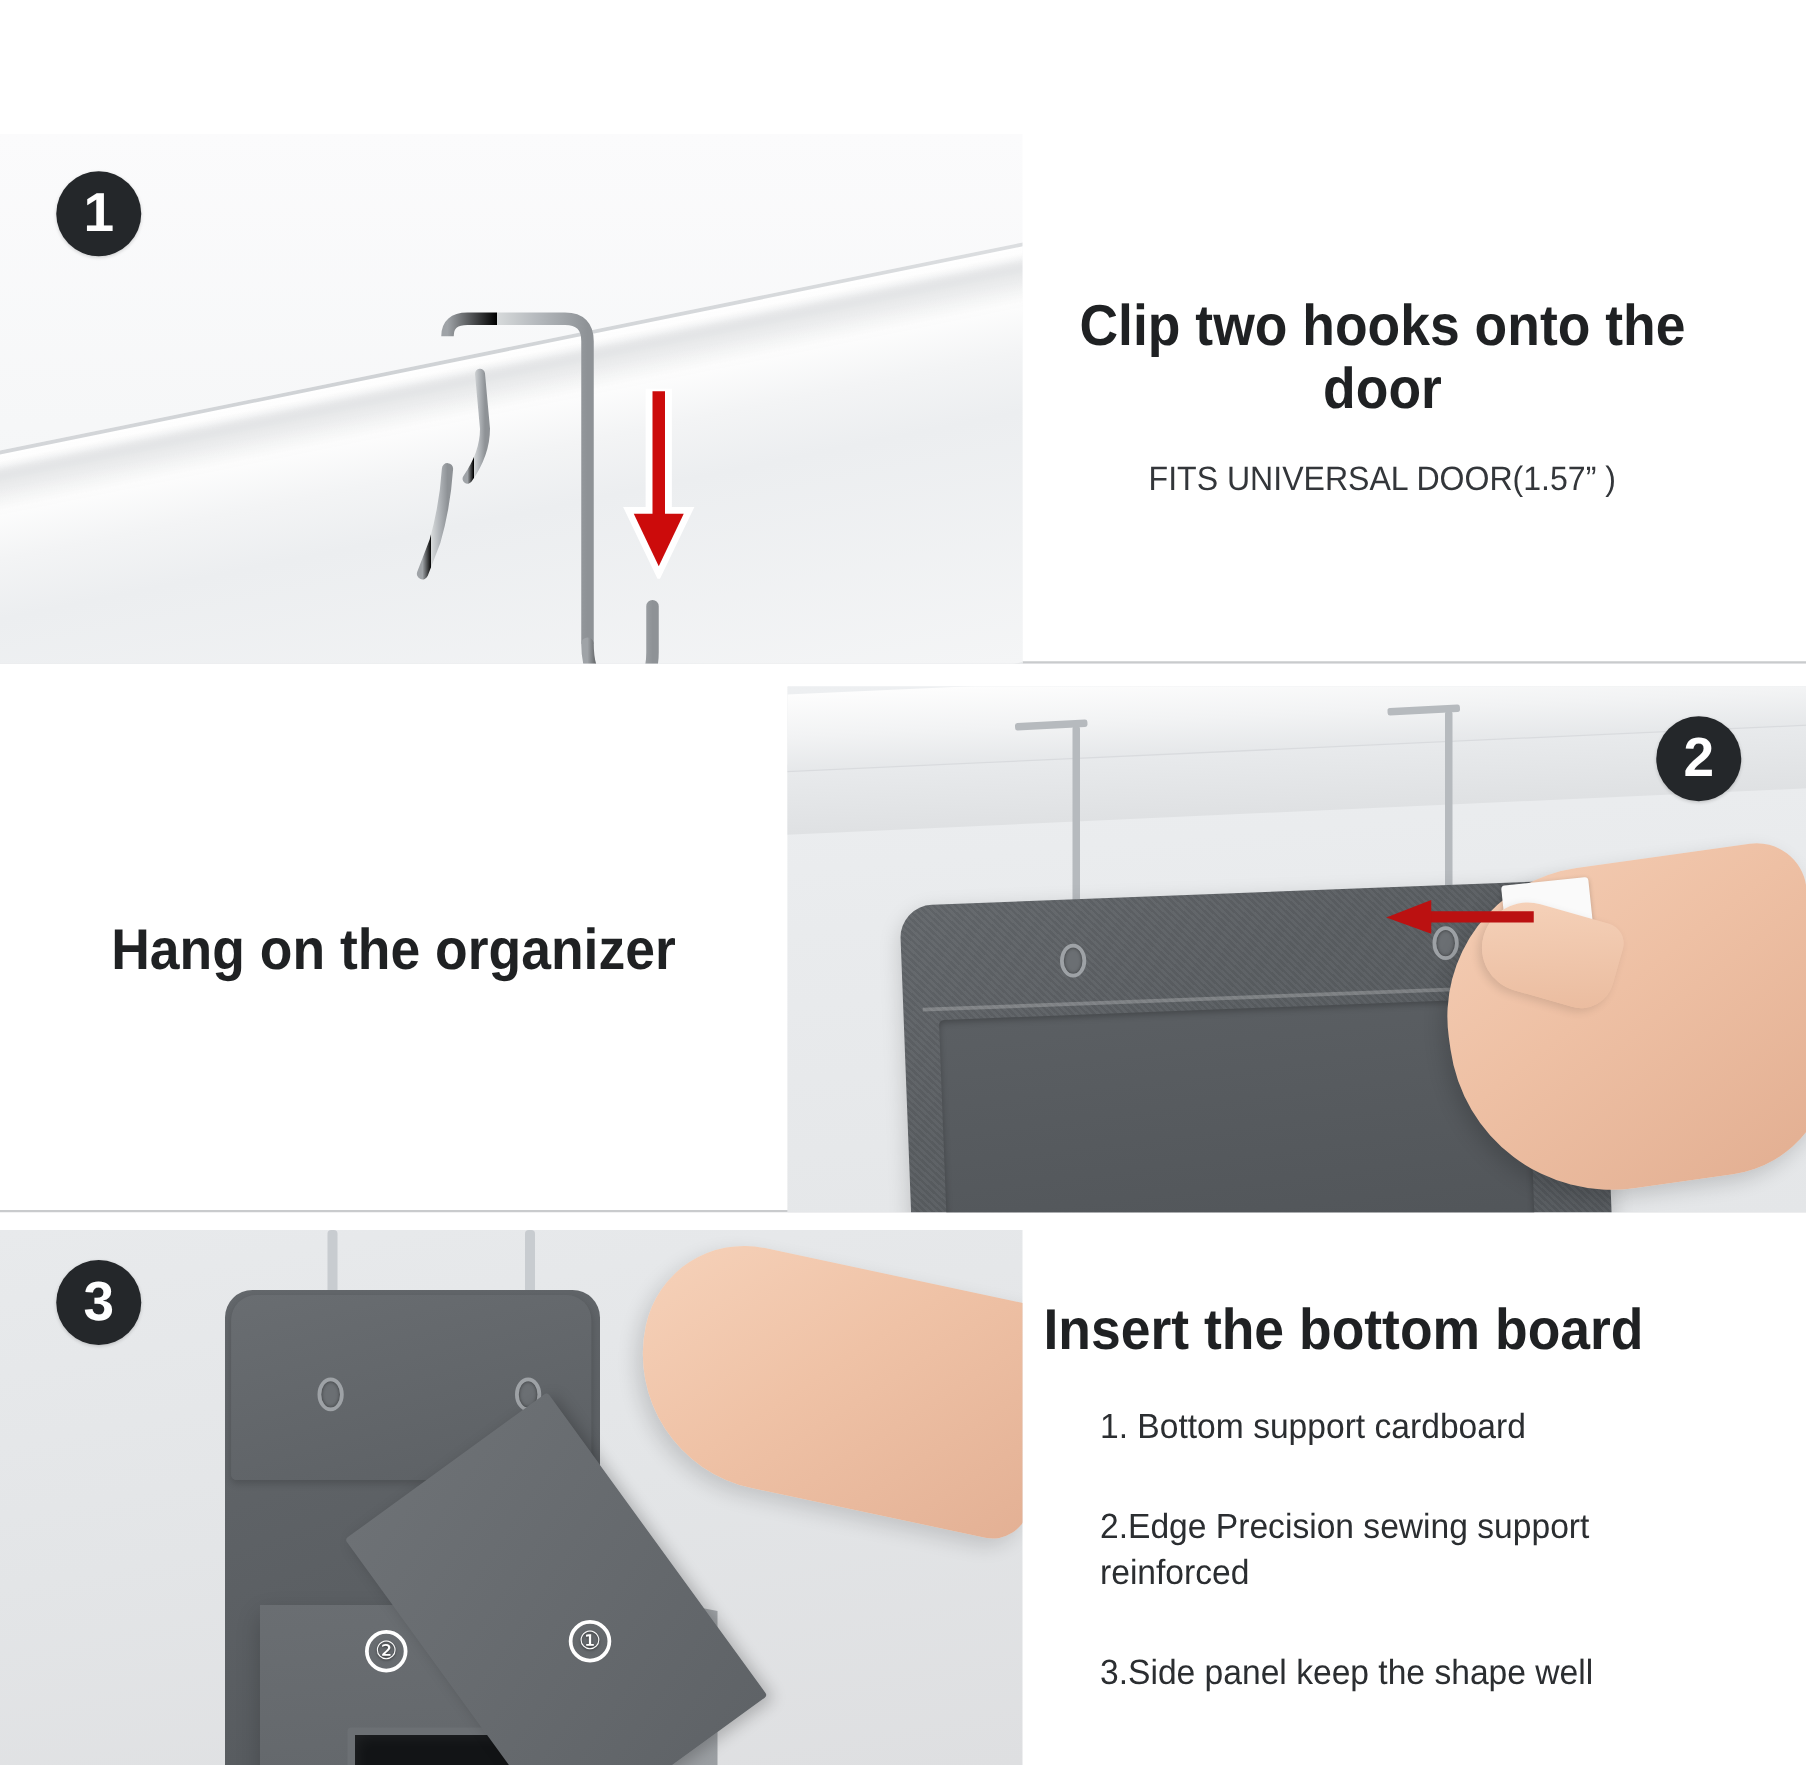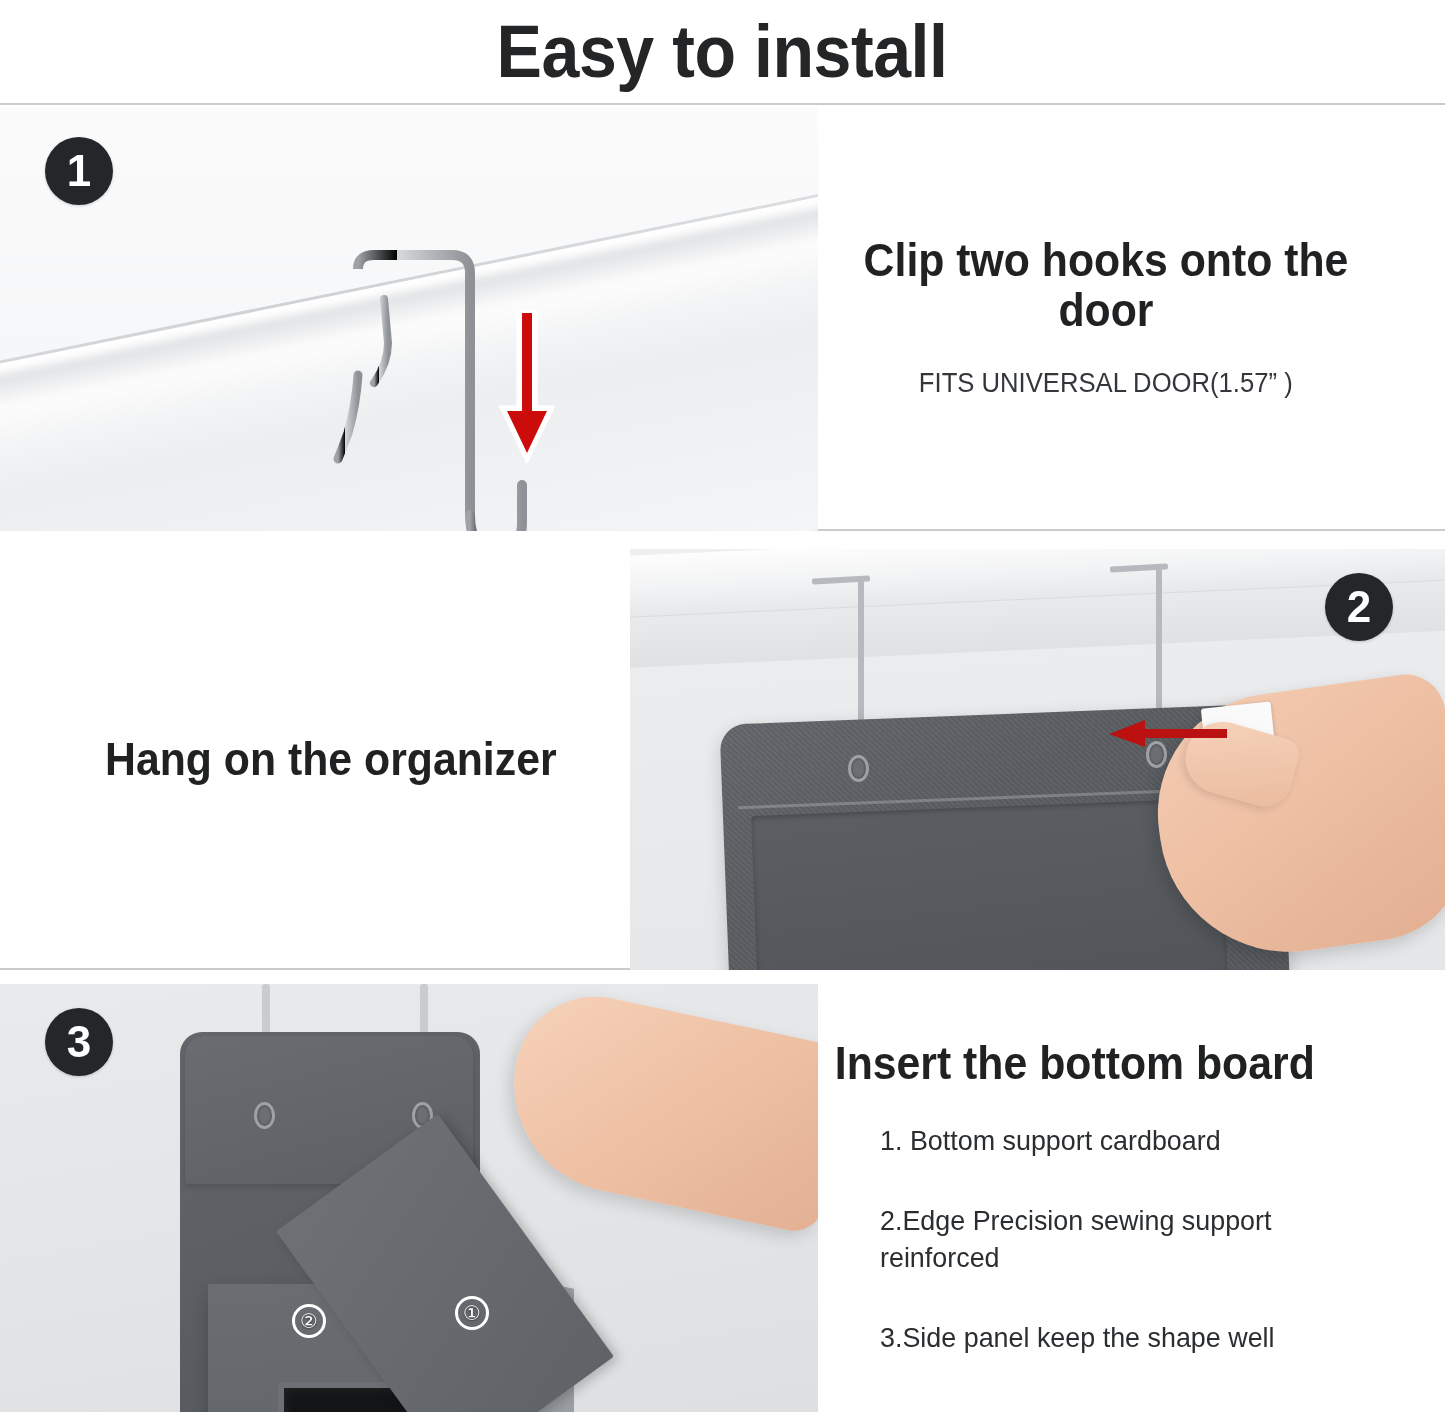--- a/index.html
+++ b/index.html
@@ -79,21 +79,21 @@
     transform: rotate(-11.5deg); transform-origin:left top;
   }
   .p1-door-shadow {
     position:absolute; left:-160px; top:300px; width:1180px; height:34px;
     background: linear-gradient(180deg,rgba(180,184,189,.45),rgba(180,184,189,0));
     transform: rotate(-11.5deg); transform-origin:left top; filter: blur(4px);
   }
   .p1-hook { position:absolute; left:330px; top:140px; width:250px; height:330px; }
 
   
-  .p2-text { left:16px; width:630px; }
+  .p2-text { left:0; width:630px; }
   .p2-photo { left:630px; width:815px;
      background: linear-gradient(160deg,#eceef0 0%, #e7e9eb 45%, #e2e4e6 100%); }
   .p2-wall {
     position:absolute; left:0; top:0; width:100%; height:100%;
     background: linear-gradient(175deg,#edeff1 0%,#e9ebed 40%,#e4e6e8 100%);
   }
   .p2-doortop {
     position:absolute; left:-30px; top:8px; width:900px; height:62px;
     background: linear-gradient(180deg,#fdfdfd,#f2f3f4 55%,#e6e8ea);
     transform: rotate(-2.6deg); transform-origin:left top;
@@ -208,23 +208,20 @@
     text-shadow: 0 1px 2px rgba(0,0,0,.55);
   }
   .p3-text { left:818px; width:535px; align-items:flex-start; }
   .p3-text .step-title { text-align:left; transform-origin:left center; }
 </style>
 </head>
 <body>
 
 <div class="page">
 
-  <div class="header">
-    <div class="header-title">Easy to install</div>
-  </div>
 
   <div class="panel panel-1">
     <div class="panel-rule-bot"></div>
 
     <div class="photo p1-photo">
       <div class="p1-door"></div>
       <div class="p1-door-shadow"></div>
       <div class="p1-door-edge"></div>
 
       <svg class="p1-hook" viewBox="0 0 250 330">

